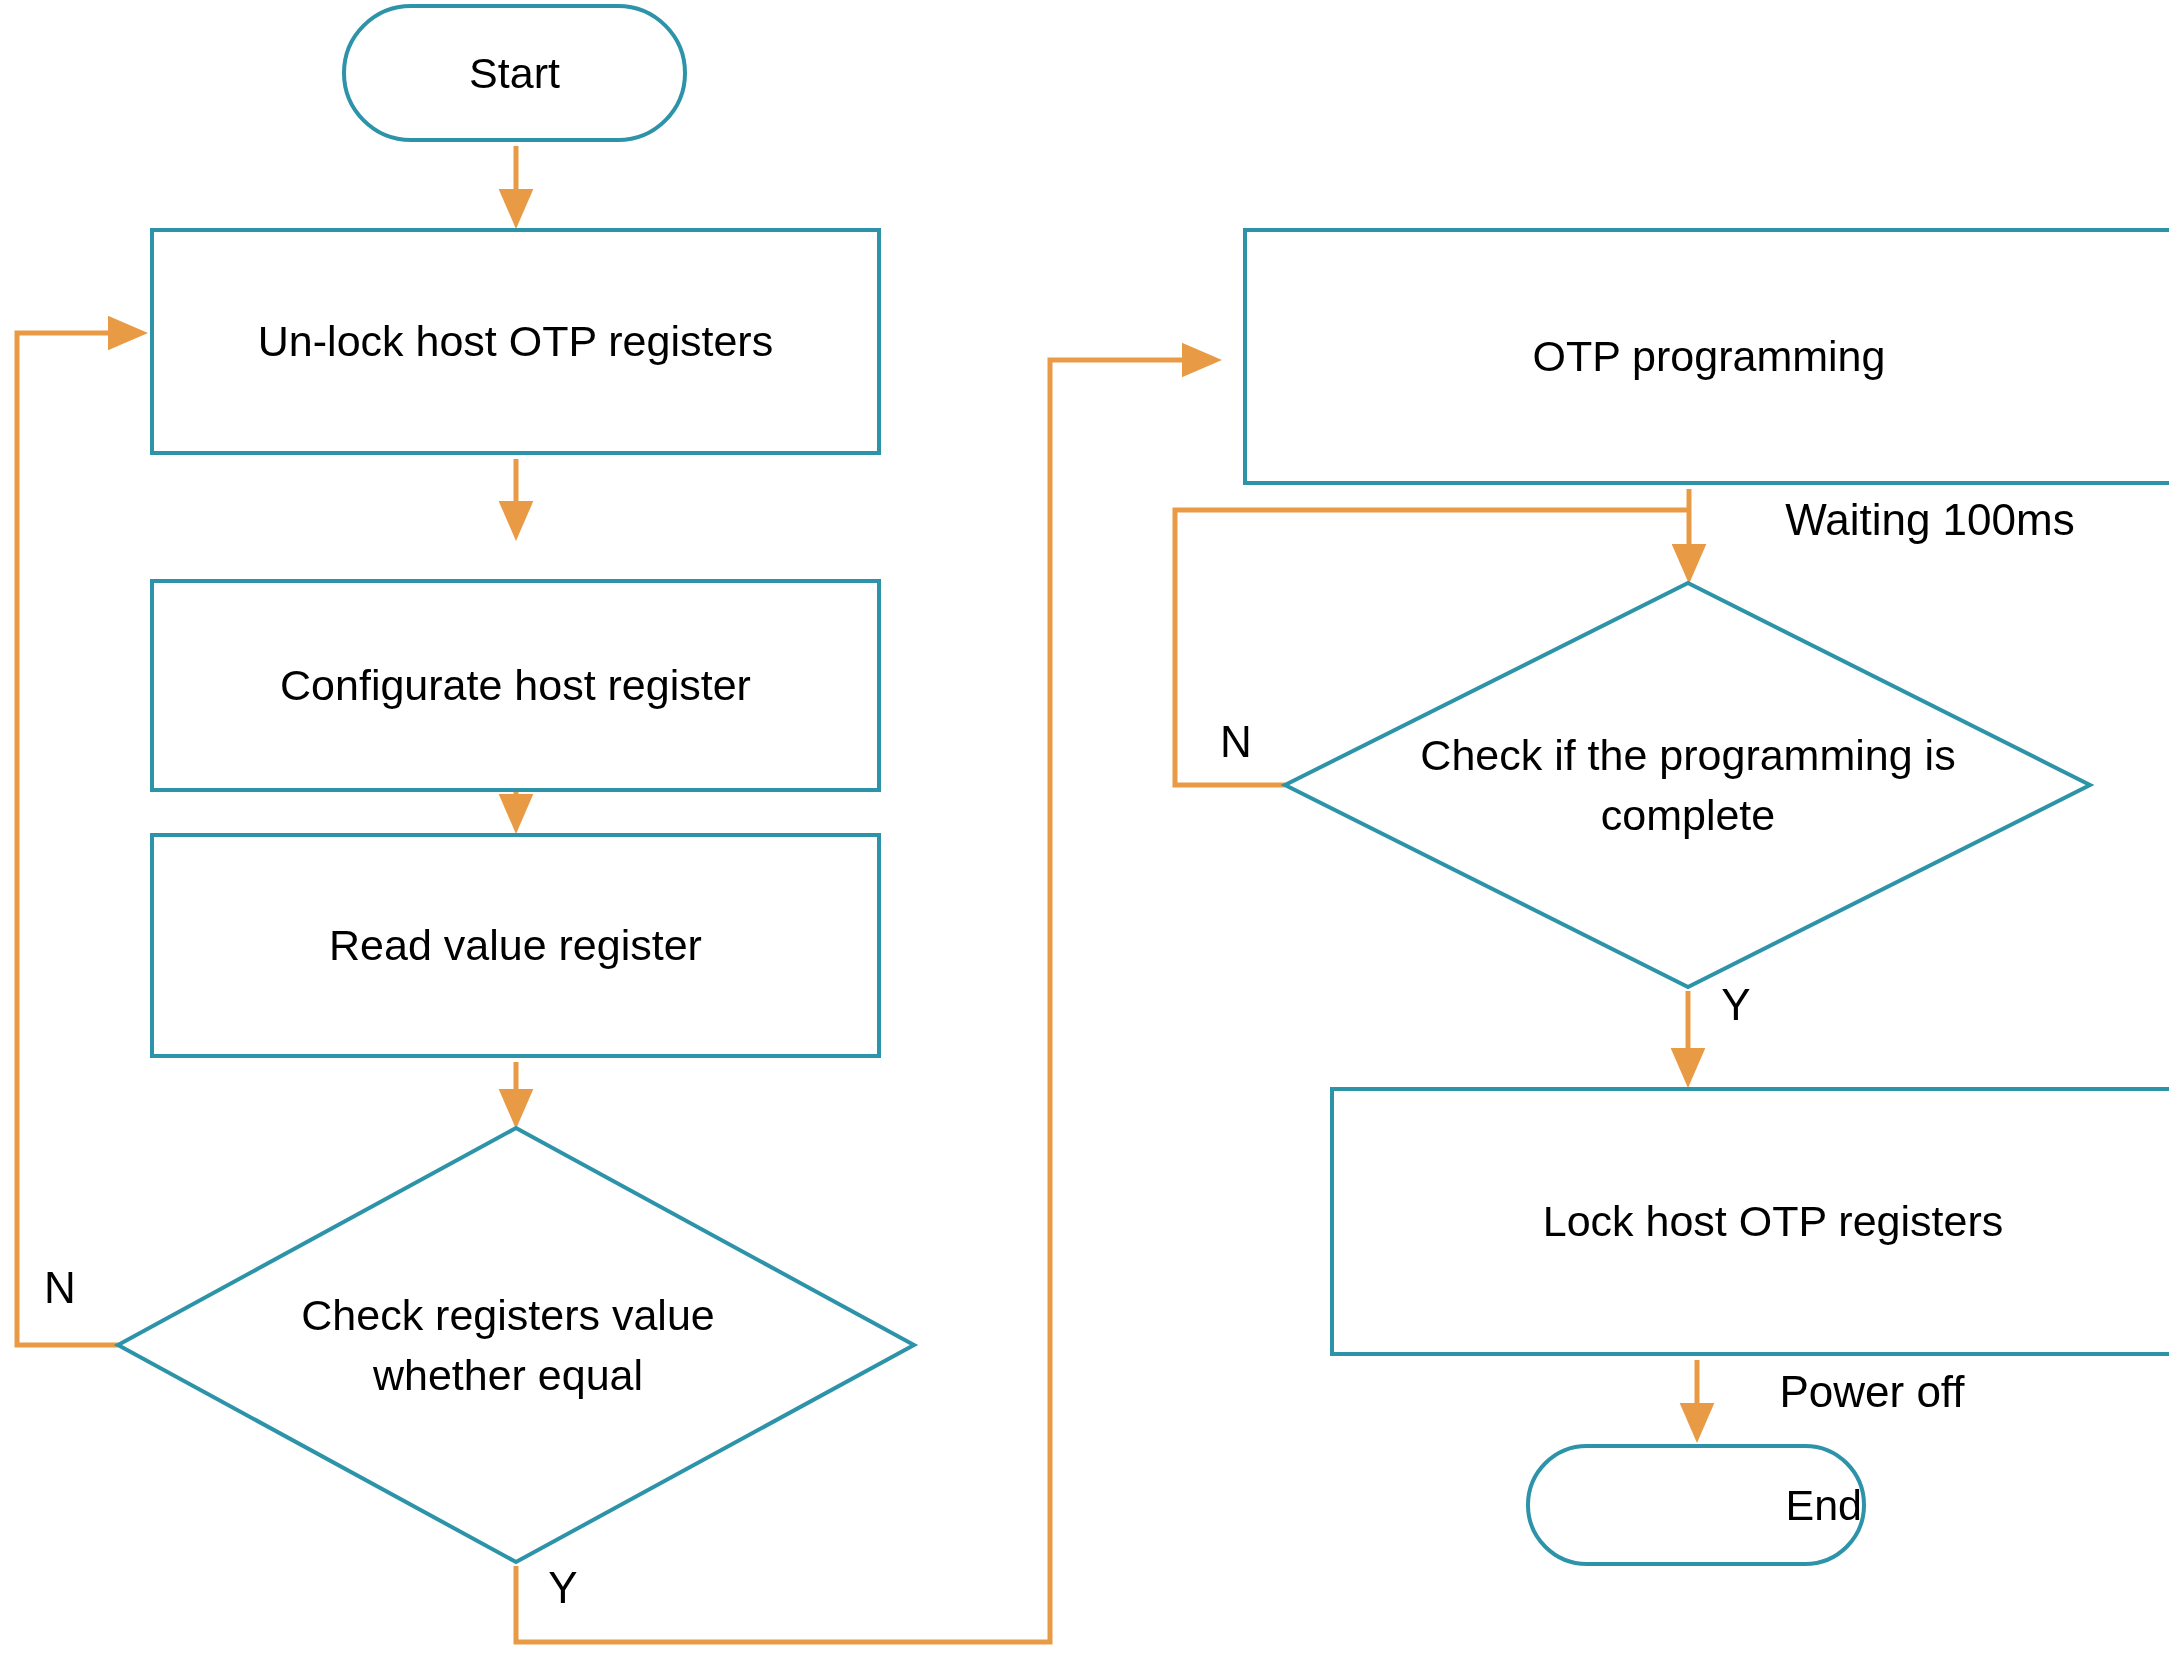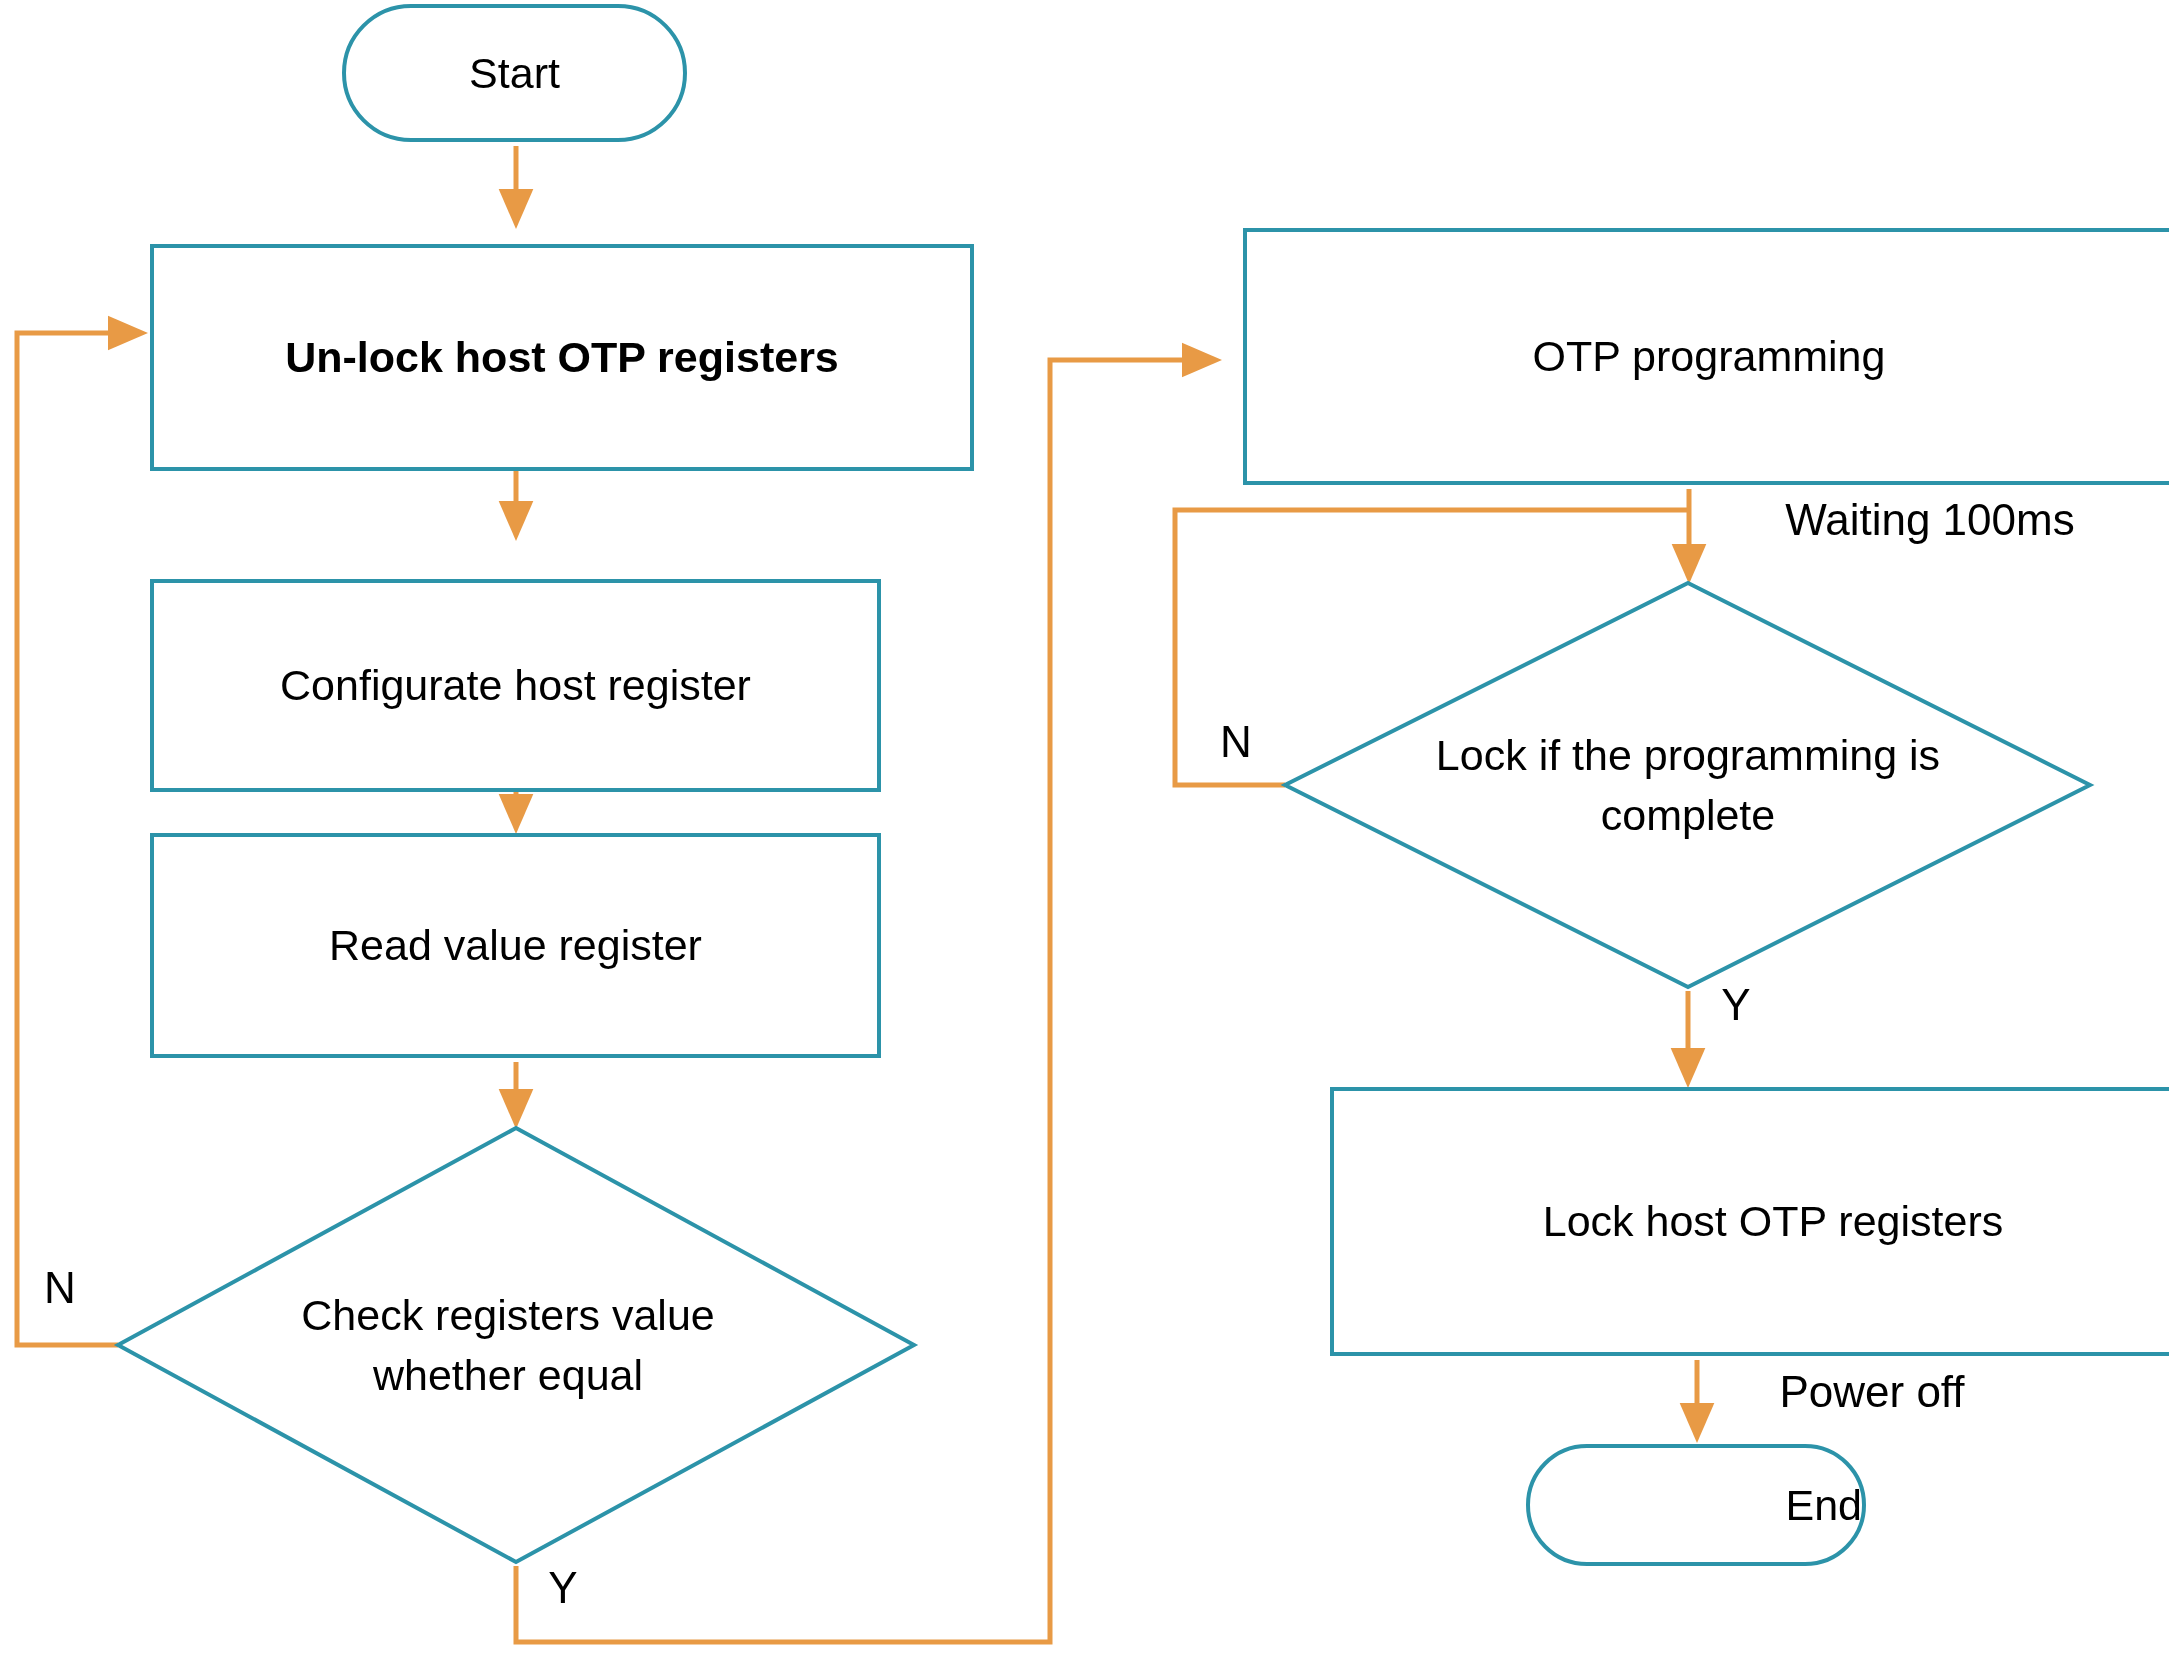--- a/index.html
+++ b/index.html
@@ -64,21 +64,21 @@
     <path d="M1697,1360 L1697,1433" stroke="#E89A45" stroke-width="5" fill="none" marker-end="url(#ah)"></path>
 
     <polygon points="516,1128 914,1345 516,1562 118,1345" fill="#ffffff" stroke="#2C93A9" stroke-width="4"></polygon>
     <polygon points="1688,583 2090,785 1688,987 1285,785" fill="#ffffff" stroke="#2C93A9" stroke-width="4"></polygon>
   </svg>
 
   <div class="node terminator" style="left:342px;top:4px;width:345px;height:138px;">
     <span>Start</span>
   </div>
 
-  <div class="node" style="left:150px;top:244px;width:824px;height:227px;font-weight:bold;">
+  <div class="node" style="left:150px;top:228px;width:731px;height:227px;">
     <span>Un-lock host OTP registers</span>
   </div>
 
   <div class="node" style="left:150px;top:540px;width:731px;height:213px;margin-top:39px;">
     <span>Configurate host register</span>
   </div>
 
   <div class="node" style="left:150px;top:833px;width:731px;height:225px;">
     <span>Read value register</span>
   </div>
@@ -89,21 +89,21 @@
 
   <div class="node" style="left:1330px;top:1087px;width:886px;height:269px;">
     <span>Lock host OTP registers</span>
   </div>
 
   <div class="node terminator" style="left:1526px;top:1444px;width:340px;height:122px;border-radius:61px;justify-content:flex-end;">
     <span>End</span>
   </div>
 
   <div class="diamond-label" style="left:508px;top:1345px;width:500px;">Check registers value whether equal</div>
-  <div class="diamond-label" style="left:1688px;top:785px;width:600px;">Lock if the programming is complete</div>
+  <div class="diamond-label" style="left:1688px;top:785px;width:600px;">Check if the programming is complete</div>
 
   <div class="edge-label" style="left:60px;top:1288px;">N</div>
   <div class="edge-label" style="left:563px;top:1588px;">Y</div>
   <div class="edge-label" style="left:1236px;top:742px;">N</div>
   <div class="edge-label" style="left:1736px;top:1005px;">Y</div>
   <div class="edge-label" style="left:1930px;top:520px;">Waiting 100ms</div>
   <div class="edge-label" style="left:1872px;top:1392px;">Power off</div>
 
 </div>
 

